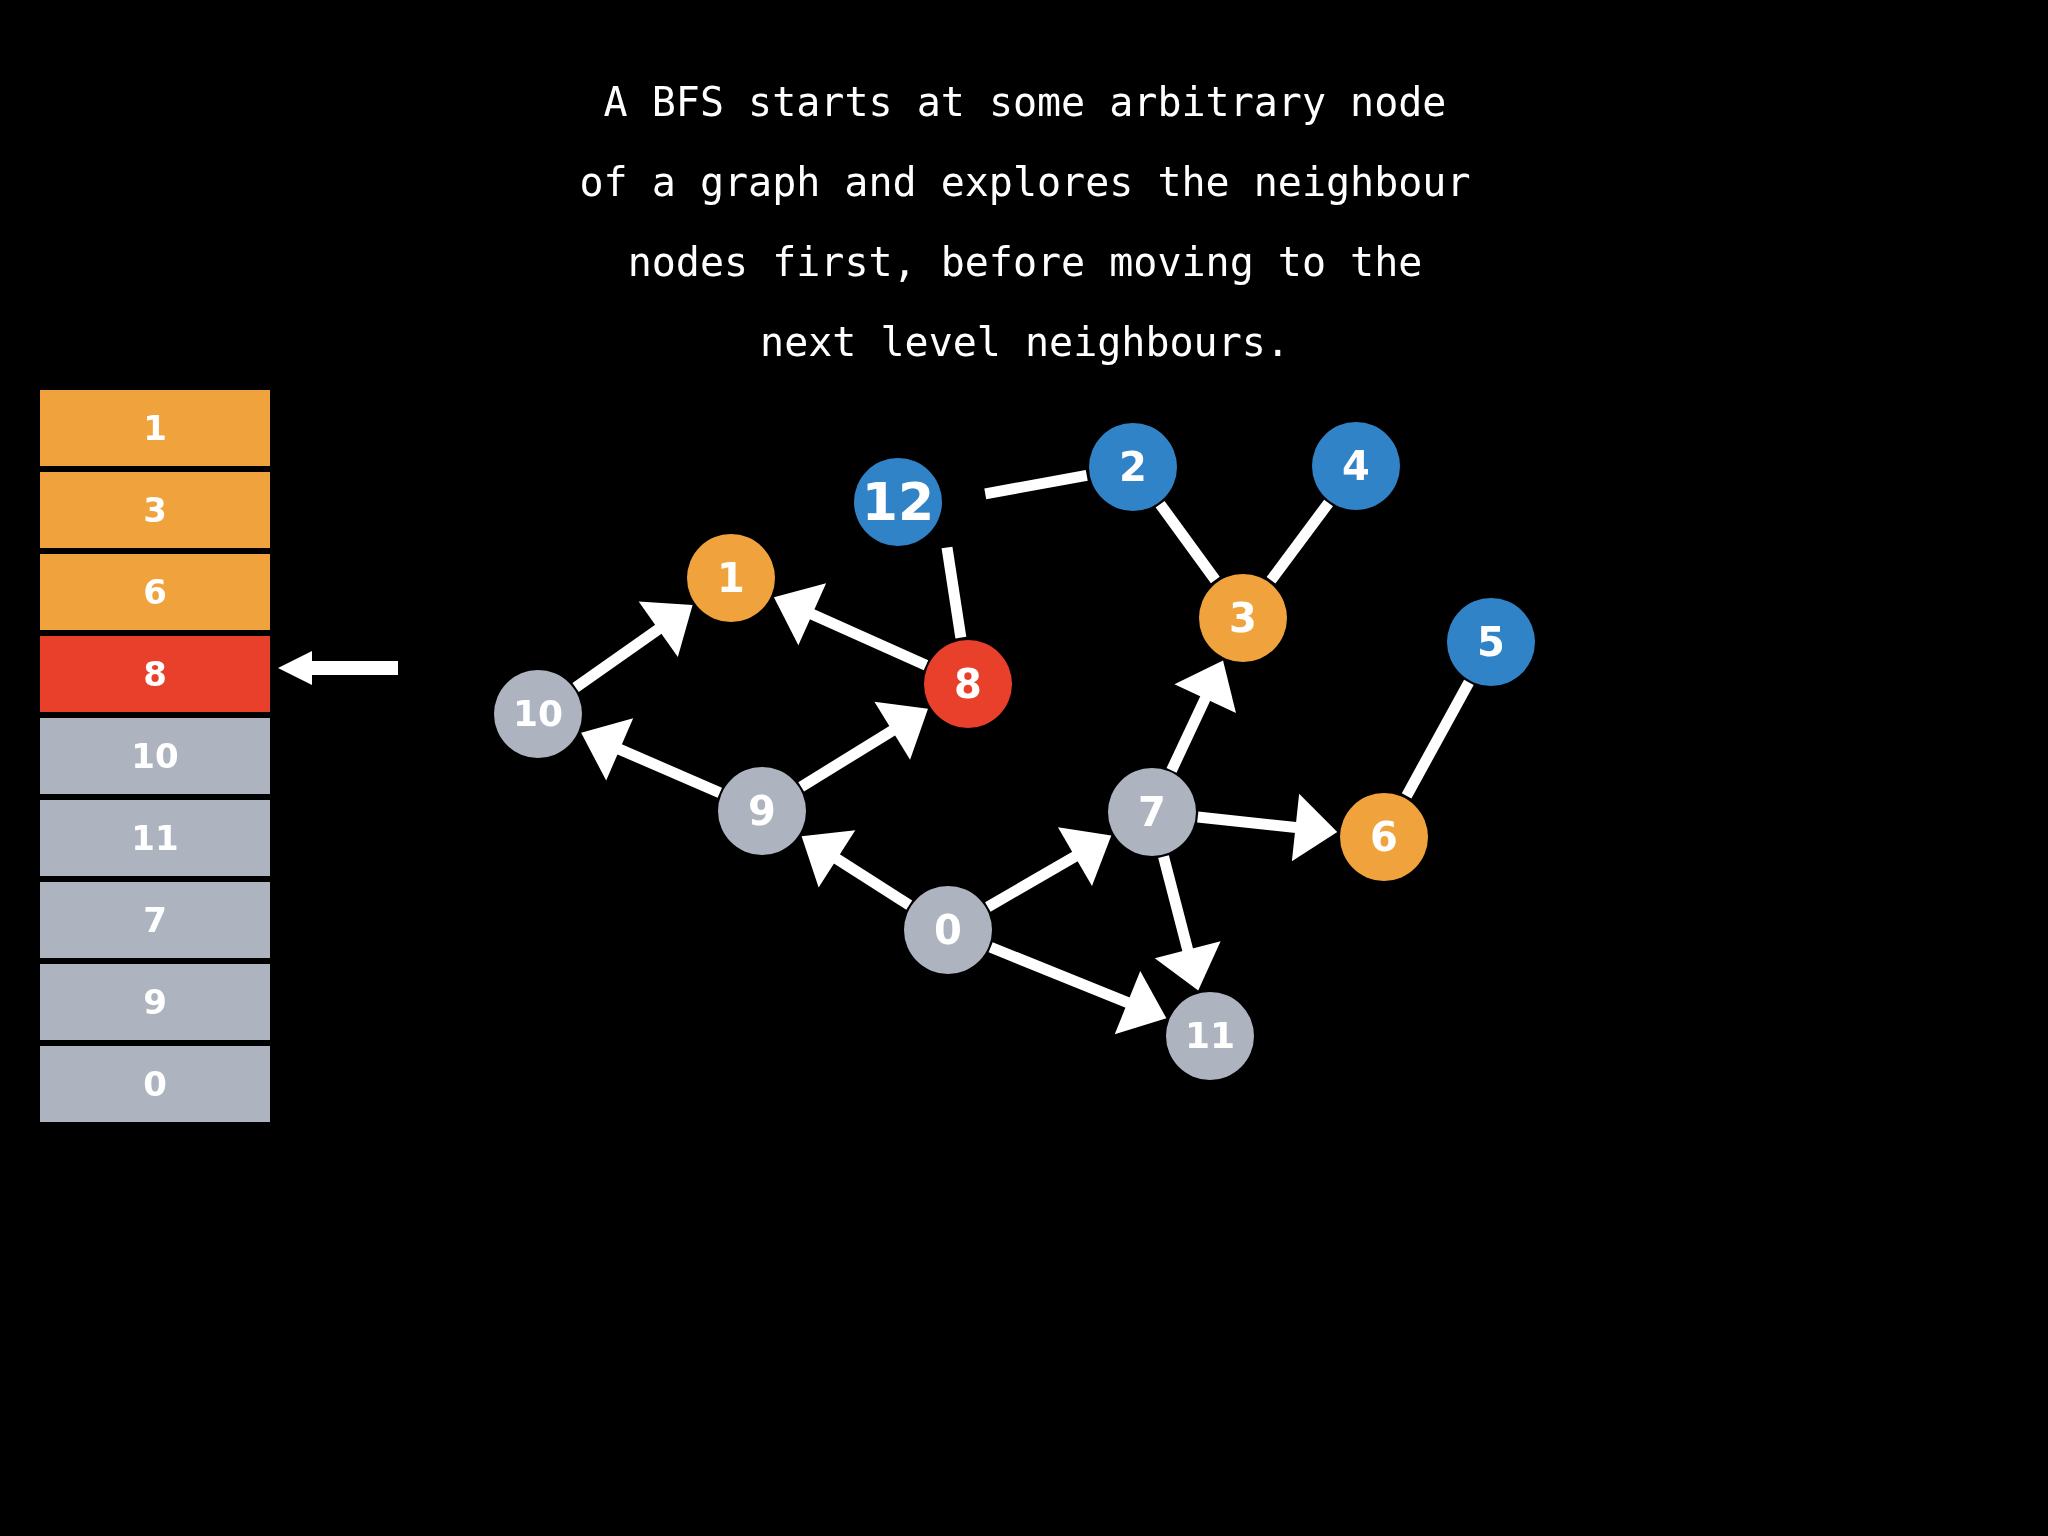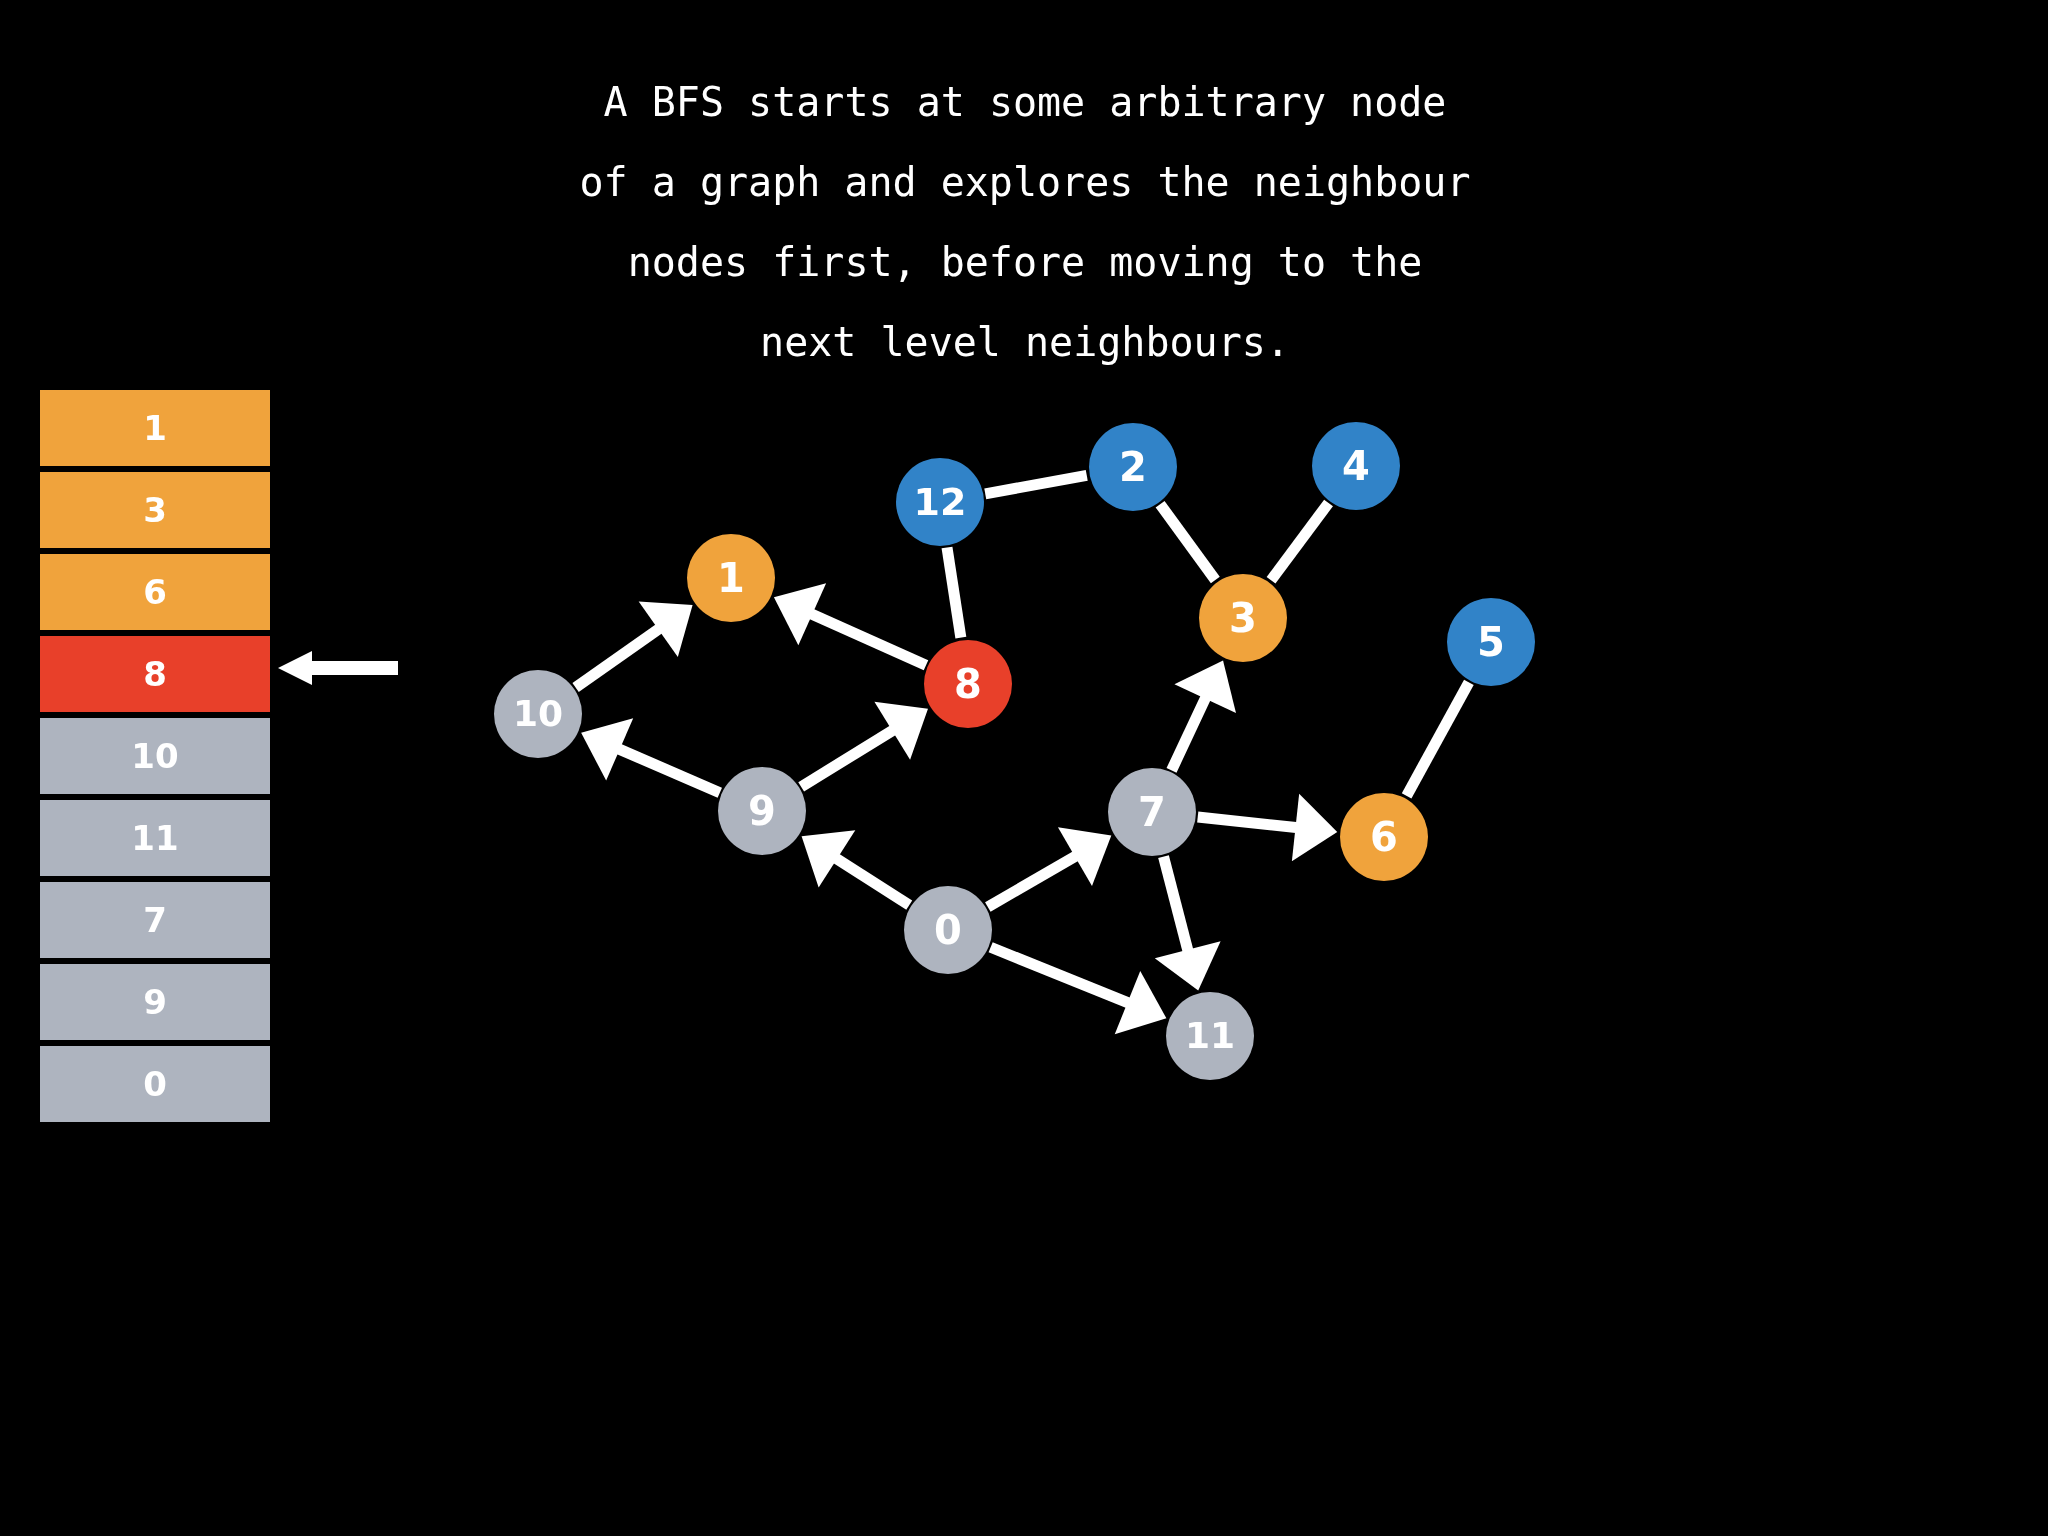--- a/index.html
+++ b/index.html
@@ -150,21 +150,21 @@
         <line x1="1171.534957522644" y1="770.3540466000777" x2="1208.4146317251277" y2="691.7314444541232" stroke="#ffffff" stroke-width="11" stroke-linecap="butt"></line>
         <polygon points="1223.0403694877334,660.5513002129641 1235.985895567001,713.0147480078907 1174.4223122801595,684.1369847135476" fill="#ffffff"></polygon>
         <line x1="1197.7352294845045" y1="816.9283652461751" x2="1303.0287589300424" y2="828.2746507467717" stroke="#ffffff" stroke-width="11" stroke-linecap="butt"></line>
         <polygon points="1337.270526396267,831.964496378908 1291.869568641503,861.2689846861646 1299.154978135849,793.6603845786361" fill="#ffffff"></polygon>
         <line x1="1163.5304602201109" y1="856.5314325742215" x2="1189.5860721668298" y2="957.1600028512044" stroke="#ffffff" stroke-width="11" stroke-linecap="butt"></line>
         <polygon points="1198.218877601191,990.5004928045997 1154.7765289757956,958.3638727908273 1220.6056032159493,941.3188446393589" fill="#ffffff"></polygon>
       </g>
   </svg>
 
   <div id="node-layer">
-      <div class="node" style="left: 896px; top: 458px; width: 88px; height: 88px; background: rgb(49, 131, 200); font-size: 38px;">
+      <div class="node" style="left: 854px; top: 458px; width: 88px; height: 88px; background: rgb(49, 131, 200); font-size: 52px;">
         <span>12</span>
       </div>
       <div class="node" style="left: 1089px; top: 423px; width: 88px; height: 88px; background: rgb(49, 131, 200); font-size: 40px;">
         <span>2</span>
       </div>
       <div class="node" style="left: 1312px; top: 422px; width: 88px; height: 88px; background: rgb(49, 131, 200); font-size: 40px;">
         <span>4</span>
       </div>
       <div class="node" style="left: 1199px; top: 574px; width: 88px; height: 88px; background: rgb(240, 163, 60); font-size: 40px;">
         <span>3</span>

